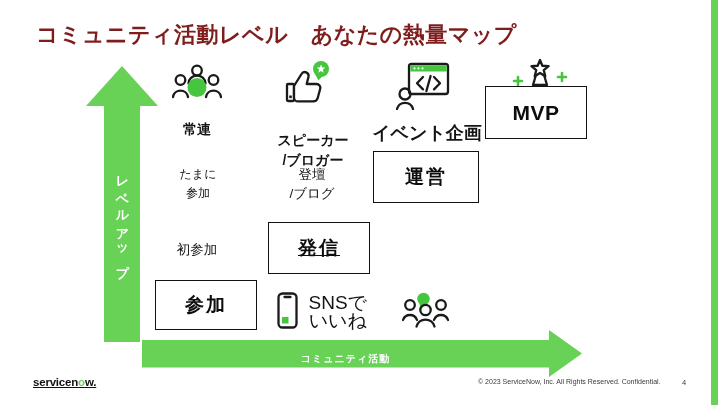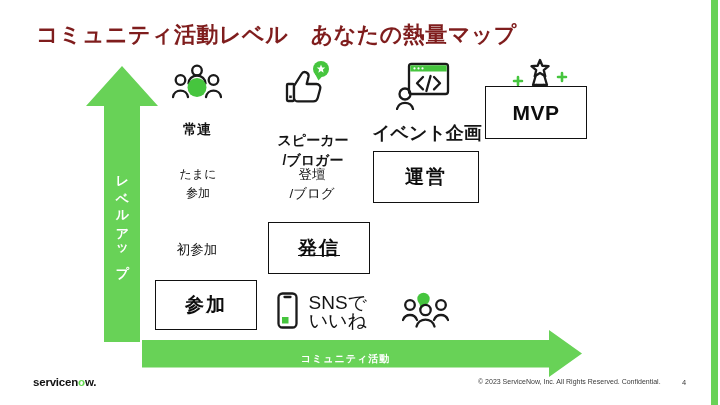--- a/index.html
+++ b/index.html
@@ -44,21 +44,21 @@
   .box-mvp{left:485px;top:86px;width:100px;height:51px;font-size:21px;letter-spacing:.5px;}
   .box-unei{left:373px;top:151px;width:104px;height:50px;font-size:19px;letter-spacing:2px;}
   .box-hasshin{left:268px;top:222px;width:100px;height:50px;font-size:19px;letter-spacing:2px;text-decoration:underline;}
   .box-sanka{left:155px;top:280px;width:100px;height:48px;font-size:19px;letter-spacing:2px;}
   
   .st{fill:none;stroke:#1a1a1a;stroke-width:2.3;stroke-linecap:round;stroke-linejoin:round;}
   .st-w{fill:#fff;stroke:#1a1a1a;stroke-width:2.3;stroke-linecap:round;stroke-linejoin:round;}
   .gf{fill:var(--icon-green);}
   .gs{fill:none;stroke:var(--icon-green);stroke-width:2.6;stroke-linecap:round;}
   
-  .logo{position:absolute;left:33px;top:376px;font-size:11.5px;font-weight:700;letter-spacing:-.2px;color:#111;}
+  .logo{position:absolute;left:33px;top:376px;font-size:11.5px;font-weight:700;letter-spacing:-.2px;color:#111;text-decoration:underline;}
   .logo .o{color:var(--logo-green);}
   .copyright{position:absolute;left:478px;top:378px;font-size:7px;color:#3a3a3a;}
   .pagenum{position:absolute;left:682px;top:378px;font-size:7.5px;color:#3a3a3a;}
 </style>
 </head>
 <body>
 
 <div class="slide">
 
   <div class="title">コミュニティ活動レベル　あなたの熱量マップ</div>

